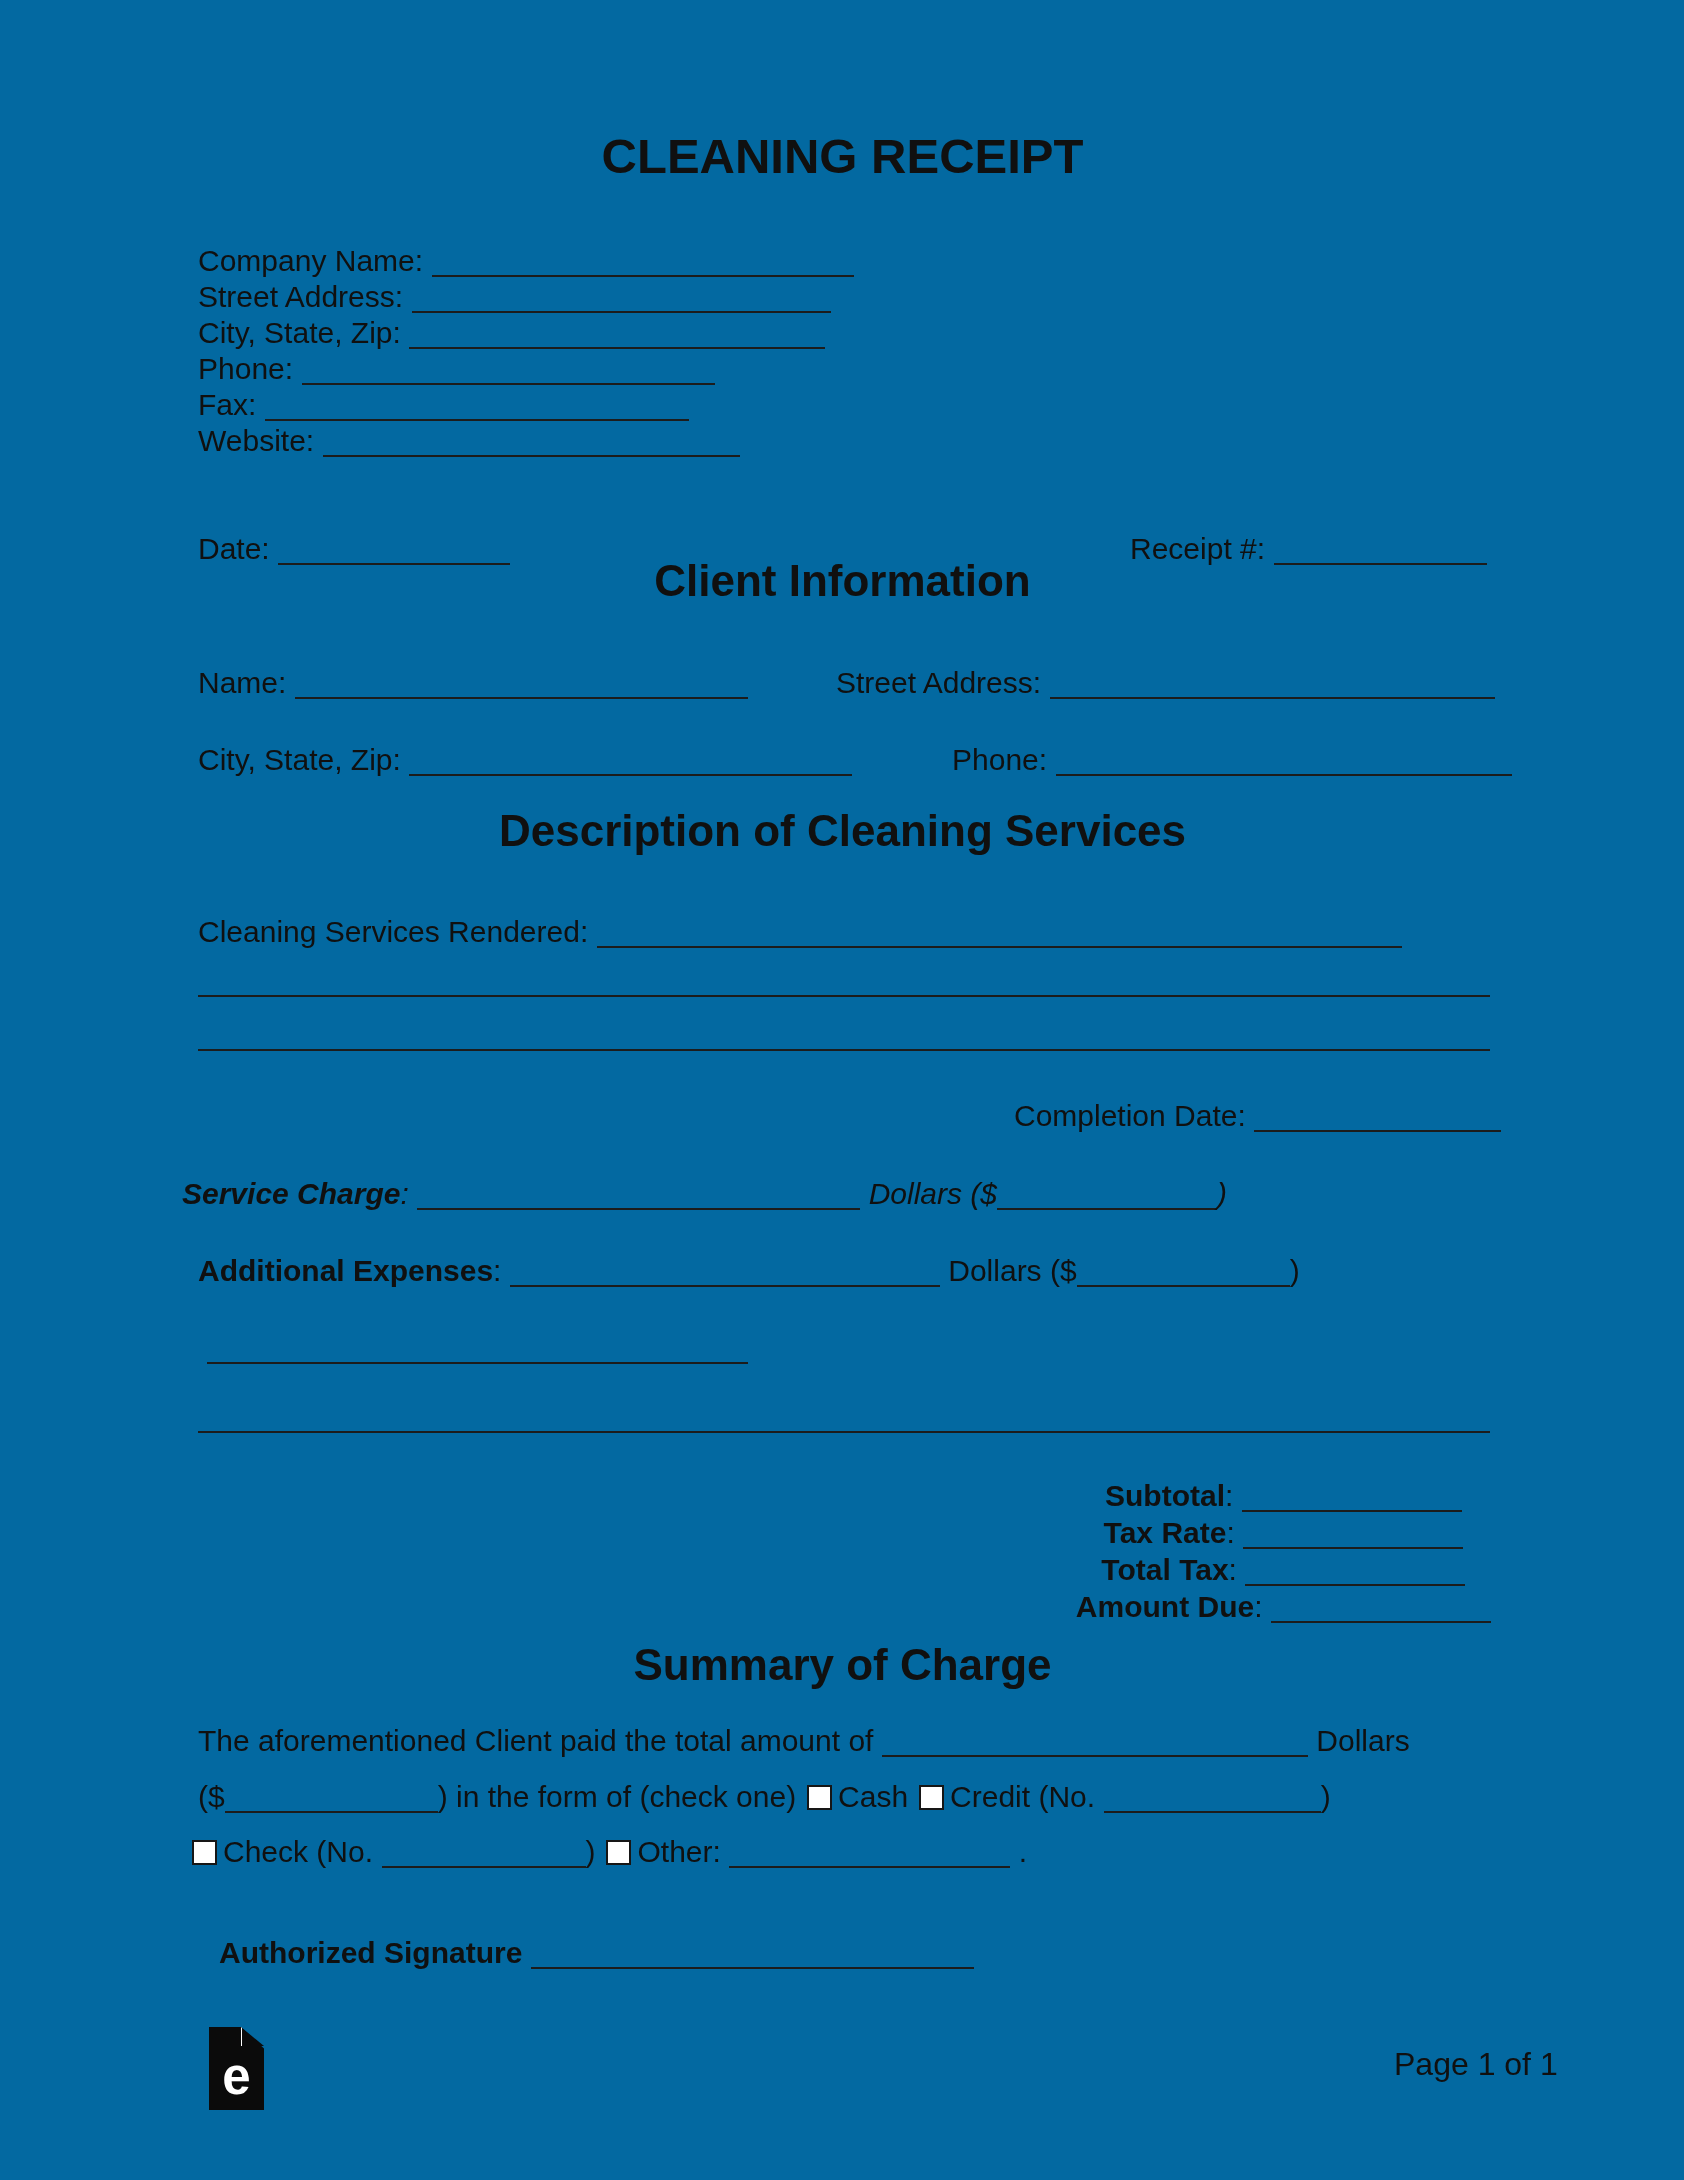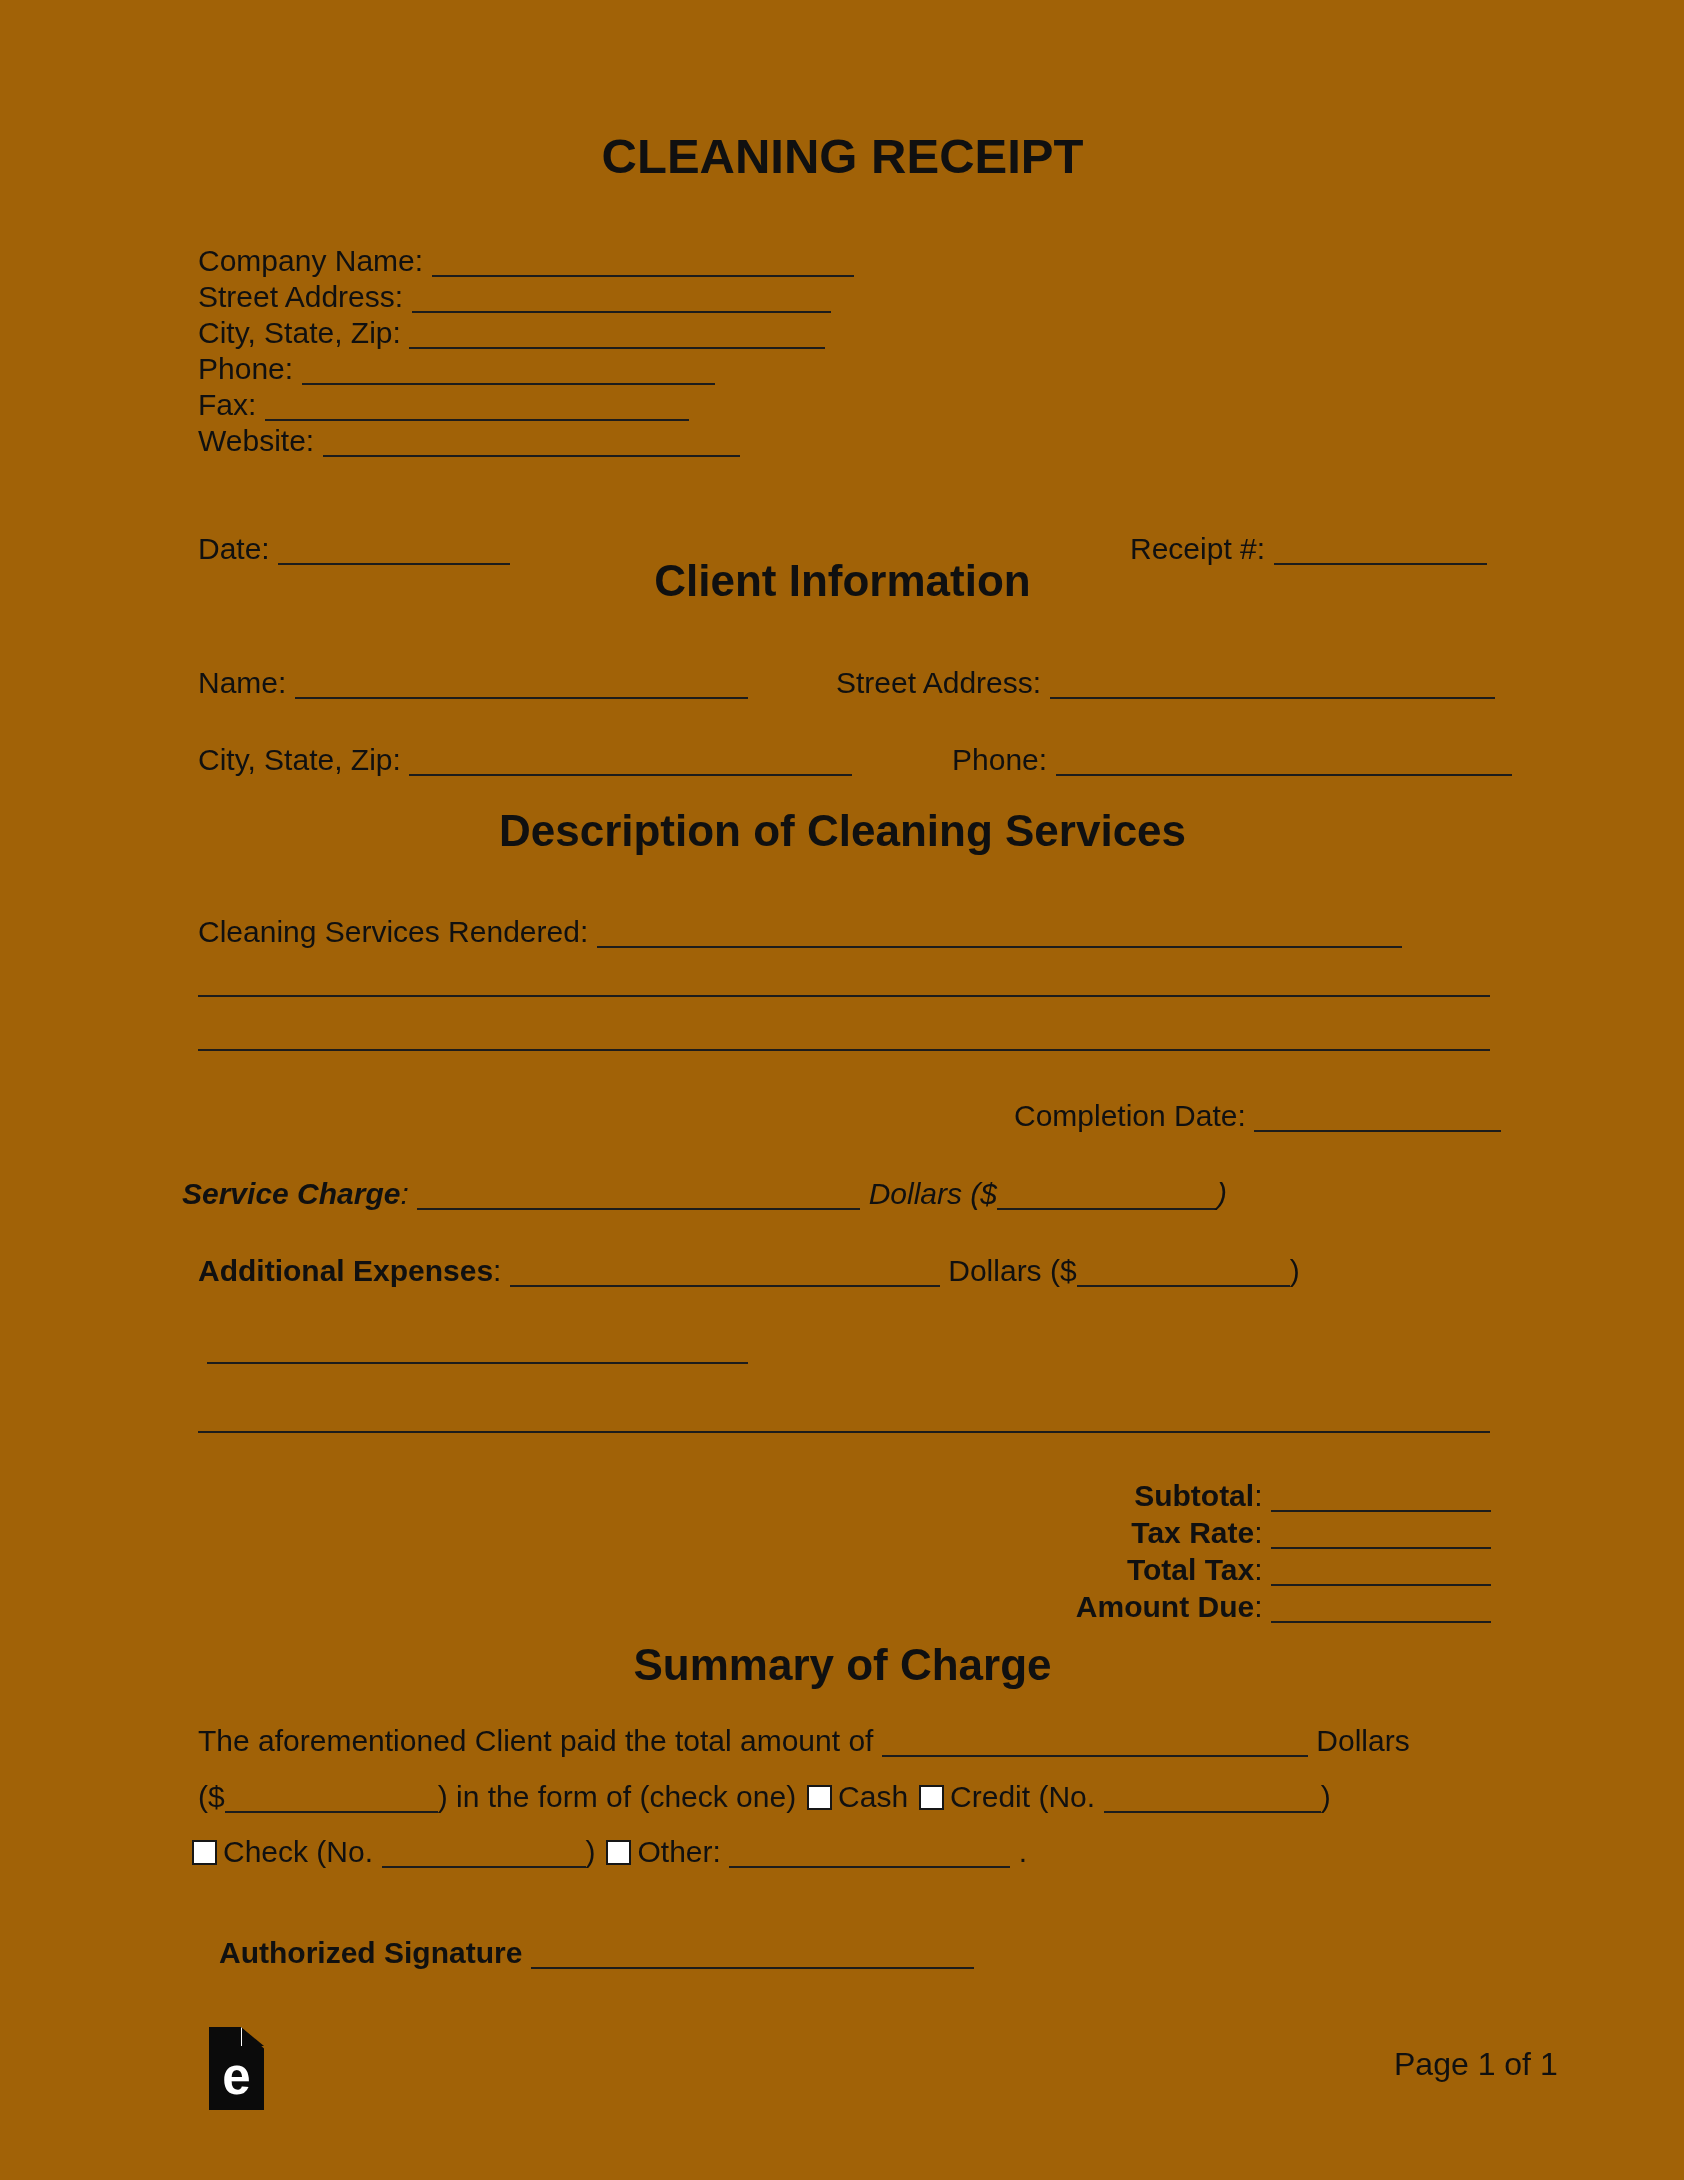--- a/index.html
+++ b/index.html
@@ -1,20 +1,20 @@
 <!DOCTYPE html>
 <html style="font-size:13.6px"><head>
 <meta charset="utf-8">
 <style>
   html,body { margin:0; padding:0; background:#e8e8e8; }
   .page {
     position:relative;
     width:1685px; height:2181px;
     margin:0 auto;
-    background:#a16207;
+    background:#0369a1;
     font-family:"Liberation Sans", sans-serif;
     color:#101010;
     overflow:hidden;
   }
   .abs { position:absolute; }
   .row { font-size:30px; line-height:37px; white-space:nowrap; }
   .b { font-weight:bold; }
   .heading {
     left:0; right:0;
     text-align:center;
@@ -30,21 +30,21 @@
     height:17px;
     vertical-align:-6px;
     margin-left:8.5px;
   }
   .u.nogap { margin-left:0; }
   .fullline {
     border-bottom:2.6px solid #1c1c1c;
     height:34px;
   }
   .company-block .row { line-height:36px; }
-  .totals-block { text-align:right; }
+  .totals-block { text-align:center; }
   .totals-block .row { line-height:37px; }
   .cb {
     display:inline-block;
     width:21px; height:21px;
     border:2.6px solid #161616;
     vertical-align:-2.6px;
     margin:0 6px 0 2.6px;
     background:#fff;
   }
   

